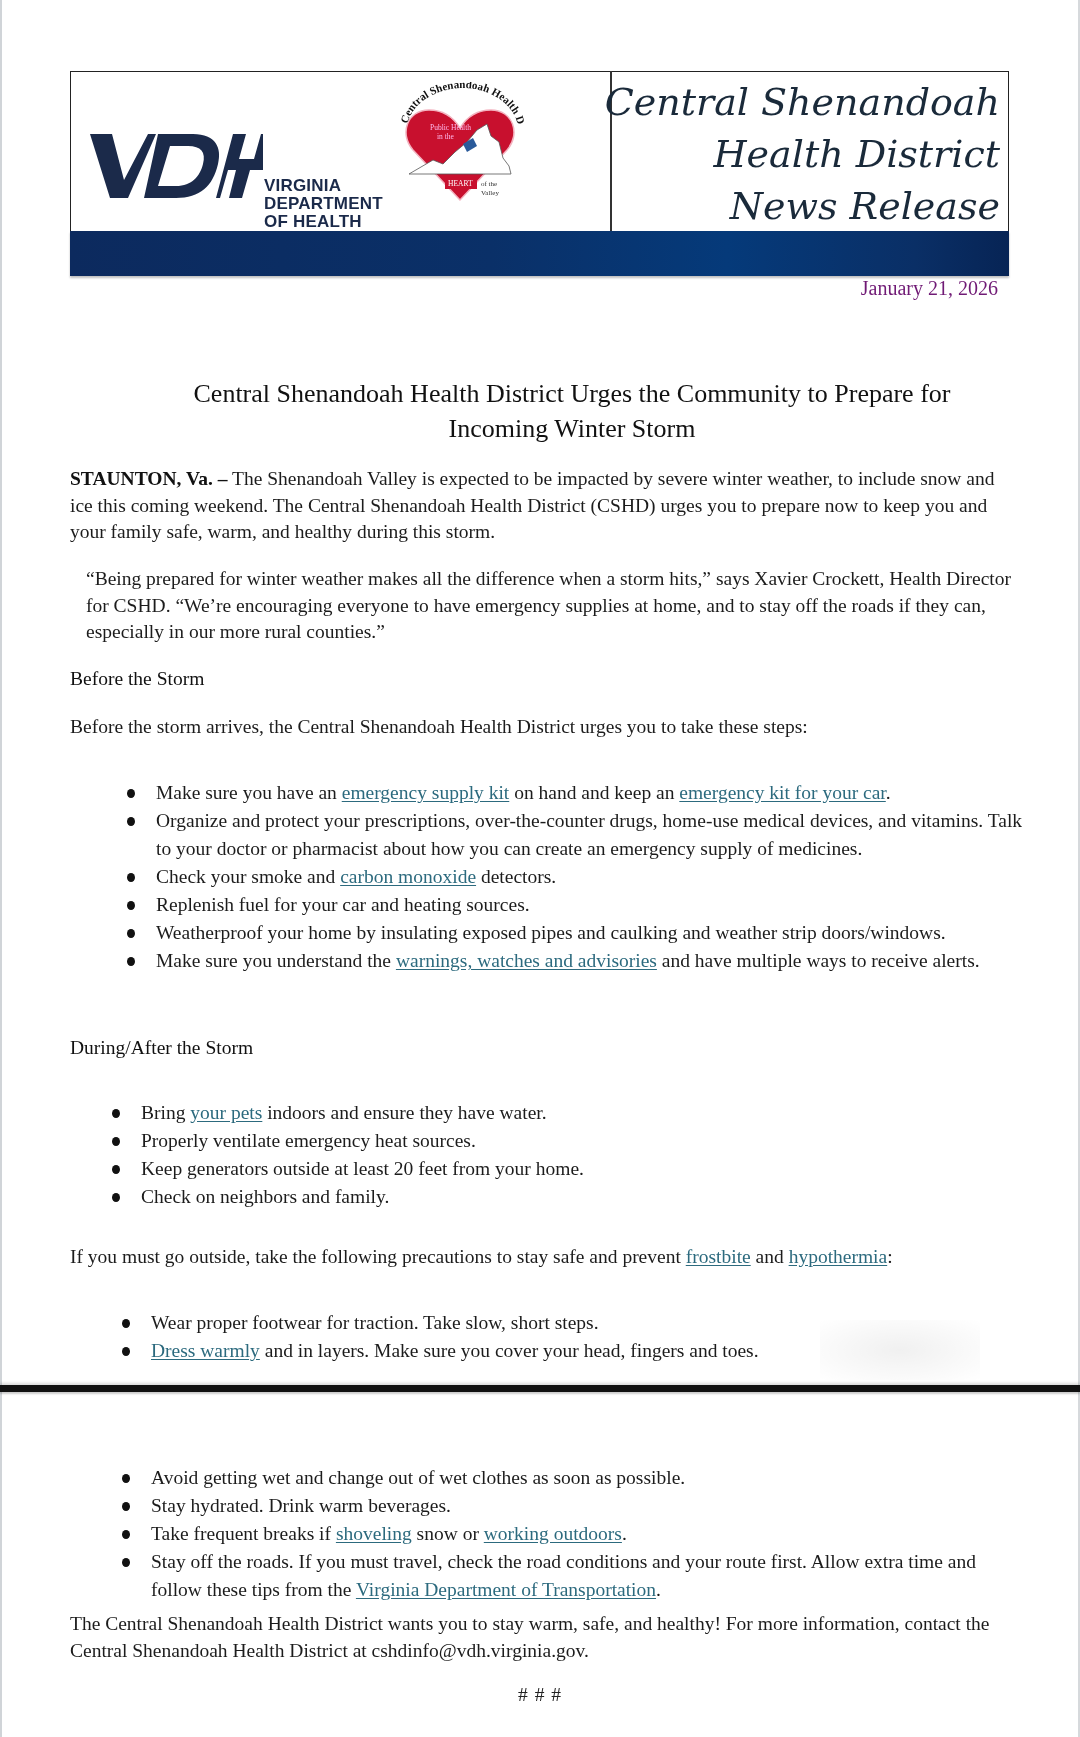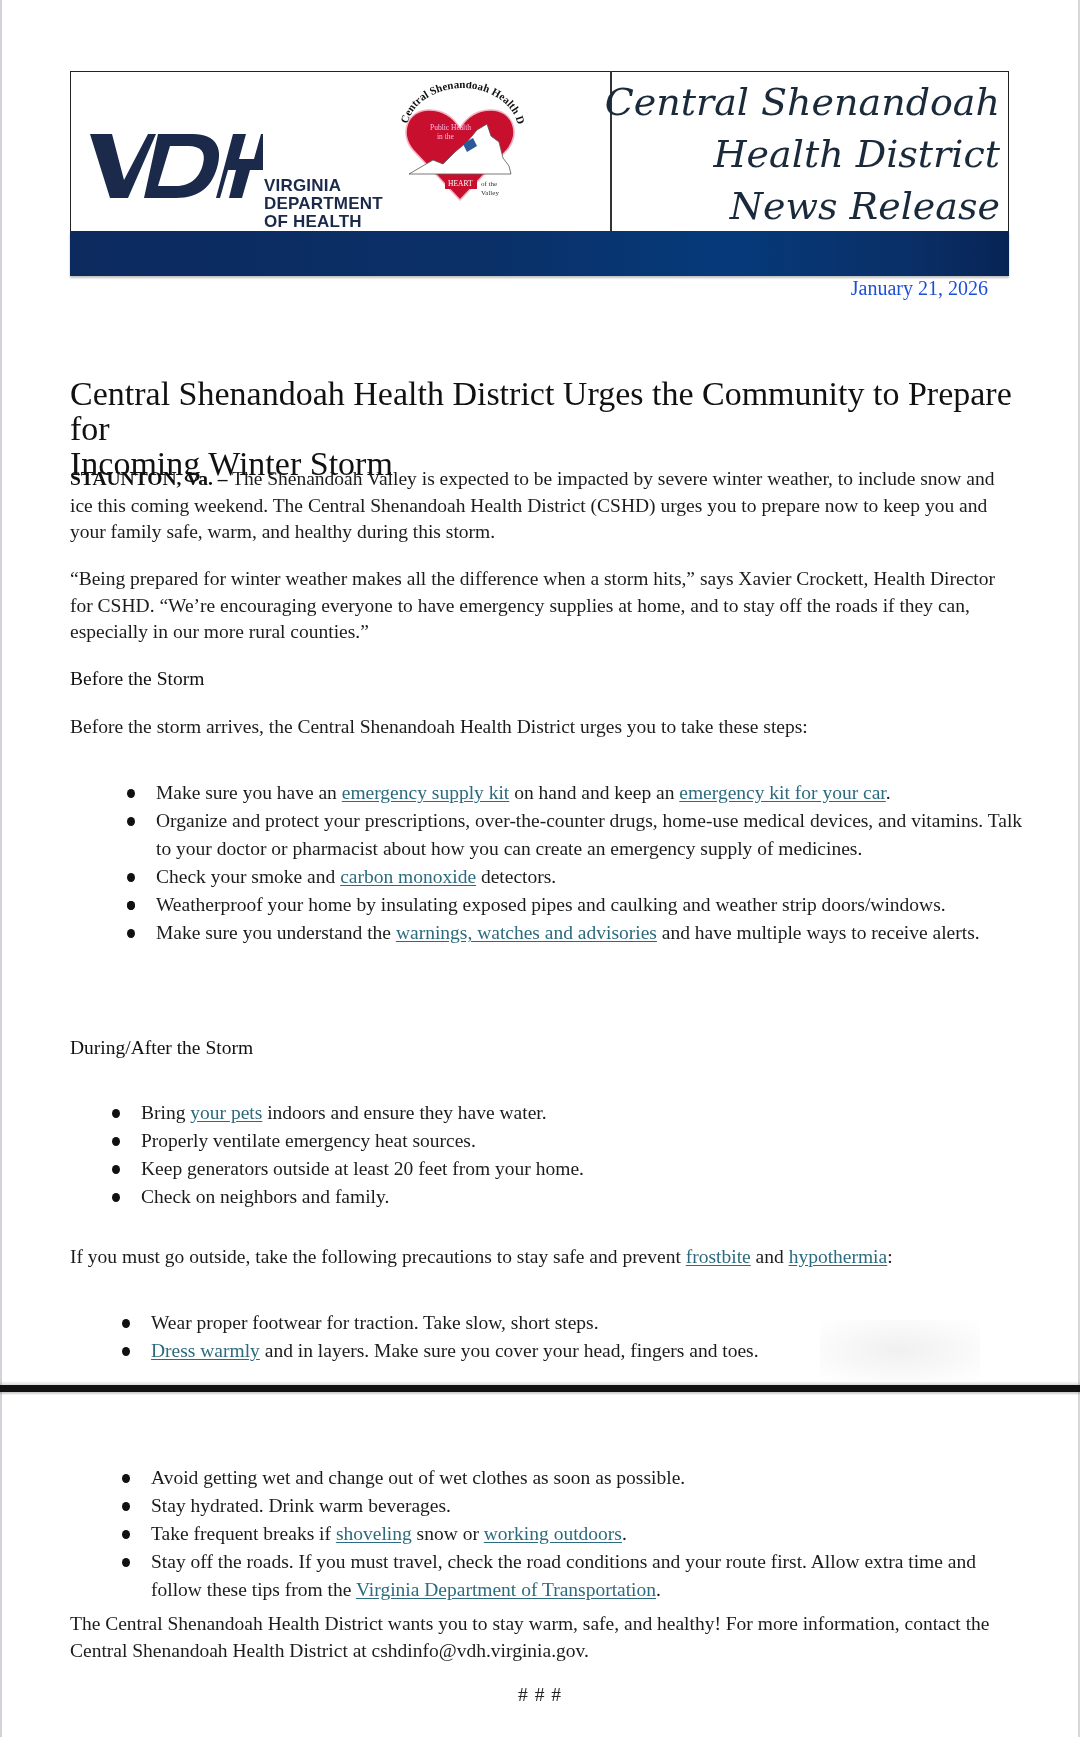--- a/index.html
+++ b/index.html
@@ -21,25 +21,25 @@
   }
   .vdh-mark { position: absolute; left: 88px; top: 132px; width: 175px; height: 68px; }
   .vdh-text { position: absolute; left: 264px; top: 137px; font-family: "Liberation Sans", "DejaVu Sans", sans-serif;
     color: #1b2a4a; font-size: 17px; line-height: 18px; font-weight: bold; letter-spacing: 0.2px; margin-top: 40px; }
   .vdh-text div { white-space: nowrap; }
   .cshd-logo { position: absolute; left: 393px; top: 82px; width: 135px; height: 125px; }
   .hdr-title { position: absolute; right: 80px; top: 76px; text-align: right;
     font-family: "DejaVu Serif", "Liberation Serif", serif; font-style: italic;
     color: #1a2a3a; font-size: 38px; line-height: 52px; }
   .hdr-title div { white-space: nowrap; text-align: right; }
-  .date { position: absolute; right: 92px; top: 277px; font-size: 20px; color: #1d4ed8; text-align: right; }
+  .date { position: absolute; right: 82px; top: 277px; font-size: 20px; color: #701a75; text-align: right; }
 
   
-  .headline { position: absolute; left: 70px; width: 970px; top: 376px; text-align: left;
-    font-size: 34px; line-height: 35px; color: #111; }
+  .headline { position: absolute; left: 87px; width: 970px; top: 376px; text-align: center;
+    font-size: 26px; line-height: 35px; color: #111; }
   .para { position: absolute; left: 70px; width: 940px; font-size: 19.5px; line-height: 26.5px; color: #1c1c1c; }
   .para b { font-weight: bold; color: #111; }
   .section-head { position: absolute; left: 70px; font-size: 19.5px; line-height: 26px; color: #111; }
   ul.bullets { position: absolute; margin: 17px; padding: 0; list-style: none; font-size: 19.5px; line-height: 28px; color: #1c1c1c; }
   ul.bullets li { position: relative; padding-left: 0; }
   ul.bullets li .dot { position: absolute; width: 8px; height: 9px; border-radius: 50%; background: #111; top: 10px; }
   a.lnk { color: #2c6a7e; text-decoration: underline; text-underline-offset: 2px; cursor: pointer; }
   .list1 { left: 139px; top: 762px; width: 870px; }
   .list1 li .dot { left: -29px; }
   .list2 { left: 124px; top: 1082px; width: 870px; }
@@ -108,30 +108,30 @@
 </div>
 <div class="date">January 21, 2026</div>
 
 <div class="headline">
   <div>Central Shenandoah Health District Urges the Community to Prepare for</div>
   <div>Incoming Winter Storm</div>
 </div>
 
 <div class="para" style="top:466px;"><b>STAUNTON, Va. –</b><span> The Shenandoah Valley is expected to be impacted by severe winter weather, to include snow and ice this coming weekend. The Central Shenandoah Health District (CSHD) urges you to prepare now to keep you and your family safe, warm, and healthy during this storm.</span></div>
 
-<div class="para" style="top:566px;">“Being prepared for winter weather makes all the difference when a storm hits,” says Xavier Crockett, Health Director for CSHD. “We’re encouraging everyone to have emergency supplies at home, and to stay off the roads if they can, especially in our more rural counties.”</div>
+<div class="para" style="top:566px;margin-left:16px;">“Being prepared for winter weather makes all the difference when a storm hits,” says Xavier Crockett, Health Director for CSHD. “We’re encouraging everyone to have emergency supplies at home, and to stay off the roads if they can, especially in our more rural counties.”</div>
 
 <div class="section-head" style="top:666px;">Before the Storm</div>
 <div class="para" style="top:714px;">Before the storm arrives, the Central Shenandoah Health District urges you to take these steps:</div>
 
 <ul class="bullets list1">
   <li><span class="dot"></span><span>Make sure you have an </span><a class="lnk">emergency supply kit</a><span> on hand and keep an </span><a class="lnk">emergency kit for your car</a><span>.</span></li>
   <li><span class="dot"></span><span>Organize and protect your prescriptions, over-the-counter drugs, home-use medical devices, and vitamins. Talk to your doctor or pharmacist about how you can create an emergency supply of medicines.</span></li>
   <li><span class="dot"></span><span>Check your smoke and </span><a class="lnk">carbon monoxide</a><span> detectors.</span></li>
-  <li><span class="dot"></span></li>
+  <li><span class="dot"></span><span>Replenish fuel for your car and heating sources.</span></li>
   <li><span class="dot"></span><span>Weatherproof your home by insulating exposed pipes and caulking and weather strip doors/windows.</span></li>
   <li><span class="dot"></span><span>Make sure you understand the </span><a class="lnk">warnings, watches and advisories</a><span> and have multiple ways to receive alerts.</span></li>
 </ul>
 
 <div class="section-head" style="top:1035px;">During/After the Storm</div>
 
 <ul class="bullets list2">
   <li><span class="dot"></span><span>Bring </span><a class="lnk">your pets</a><span> indoors and ensure they have water.</span></li>
   <li><span class="dot"></span><span>Properly ventilate emergency heat sources.</span></li>
   <li><span class="dot"></span><span>Keep generators outside at least 20 feet from your home.</span></li>

